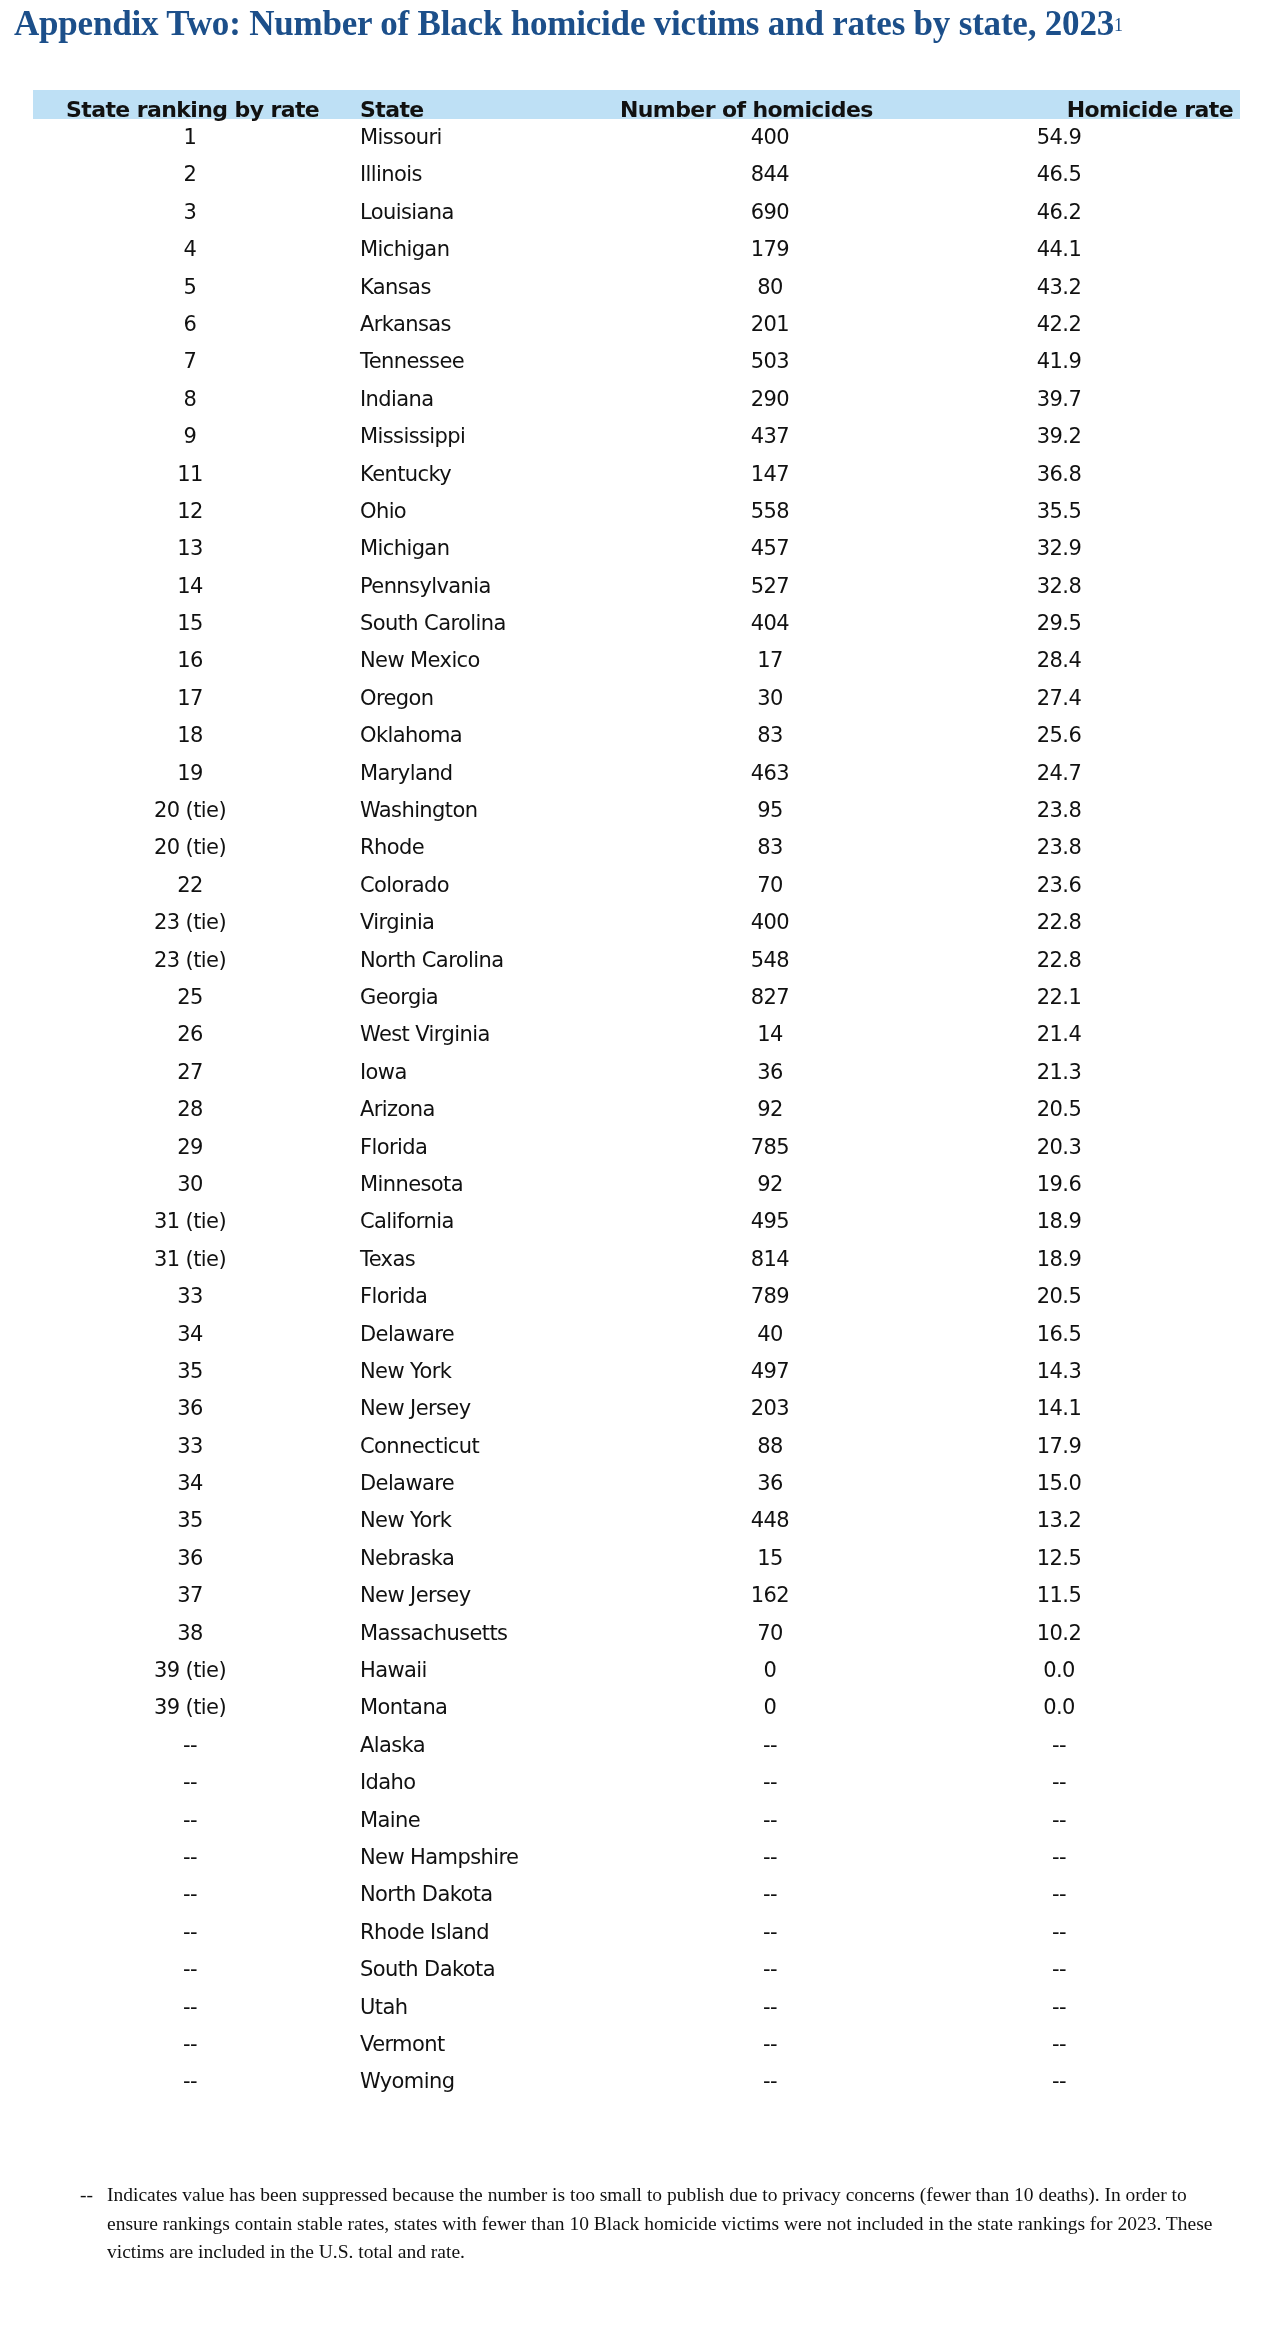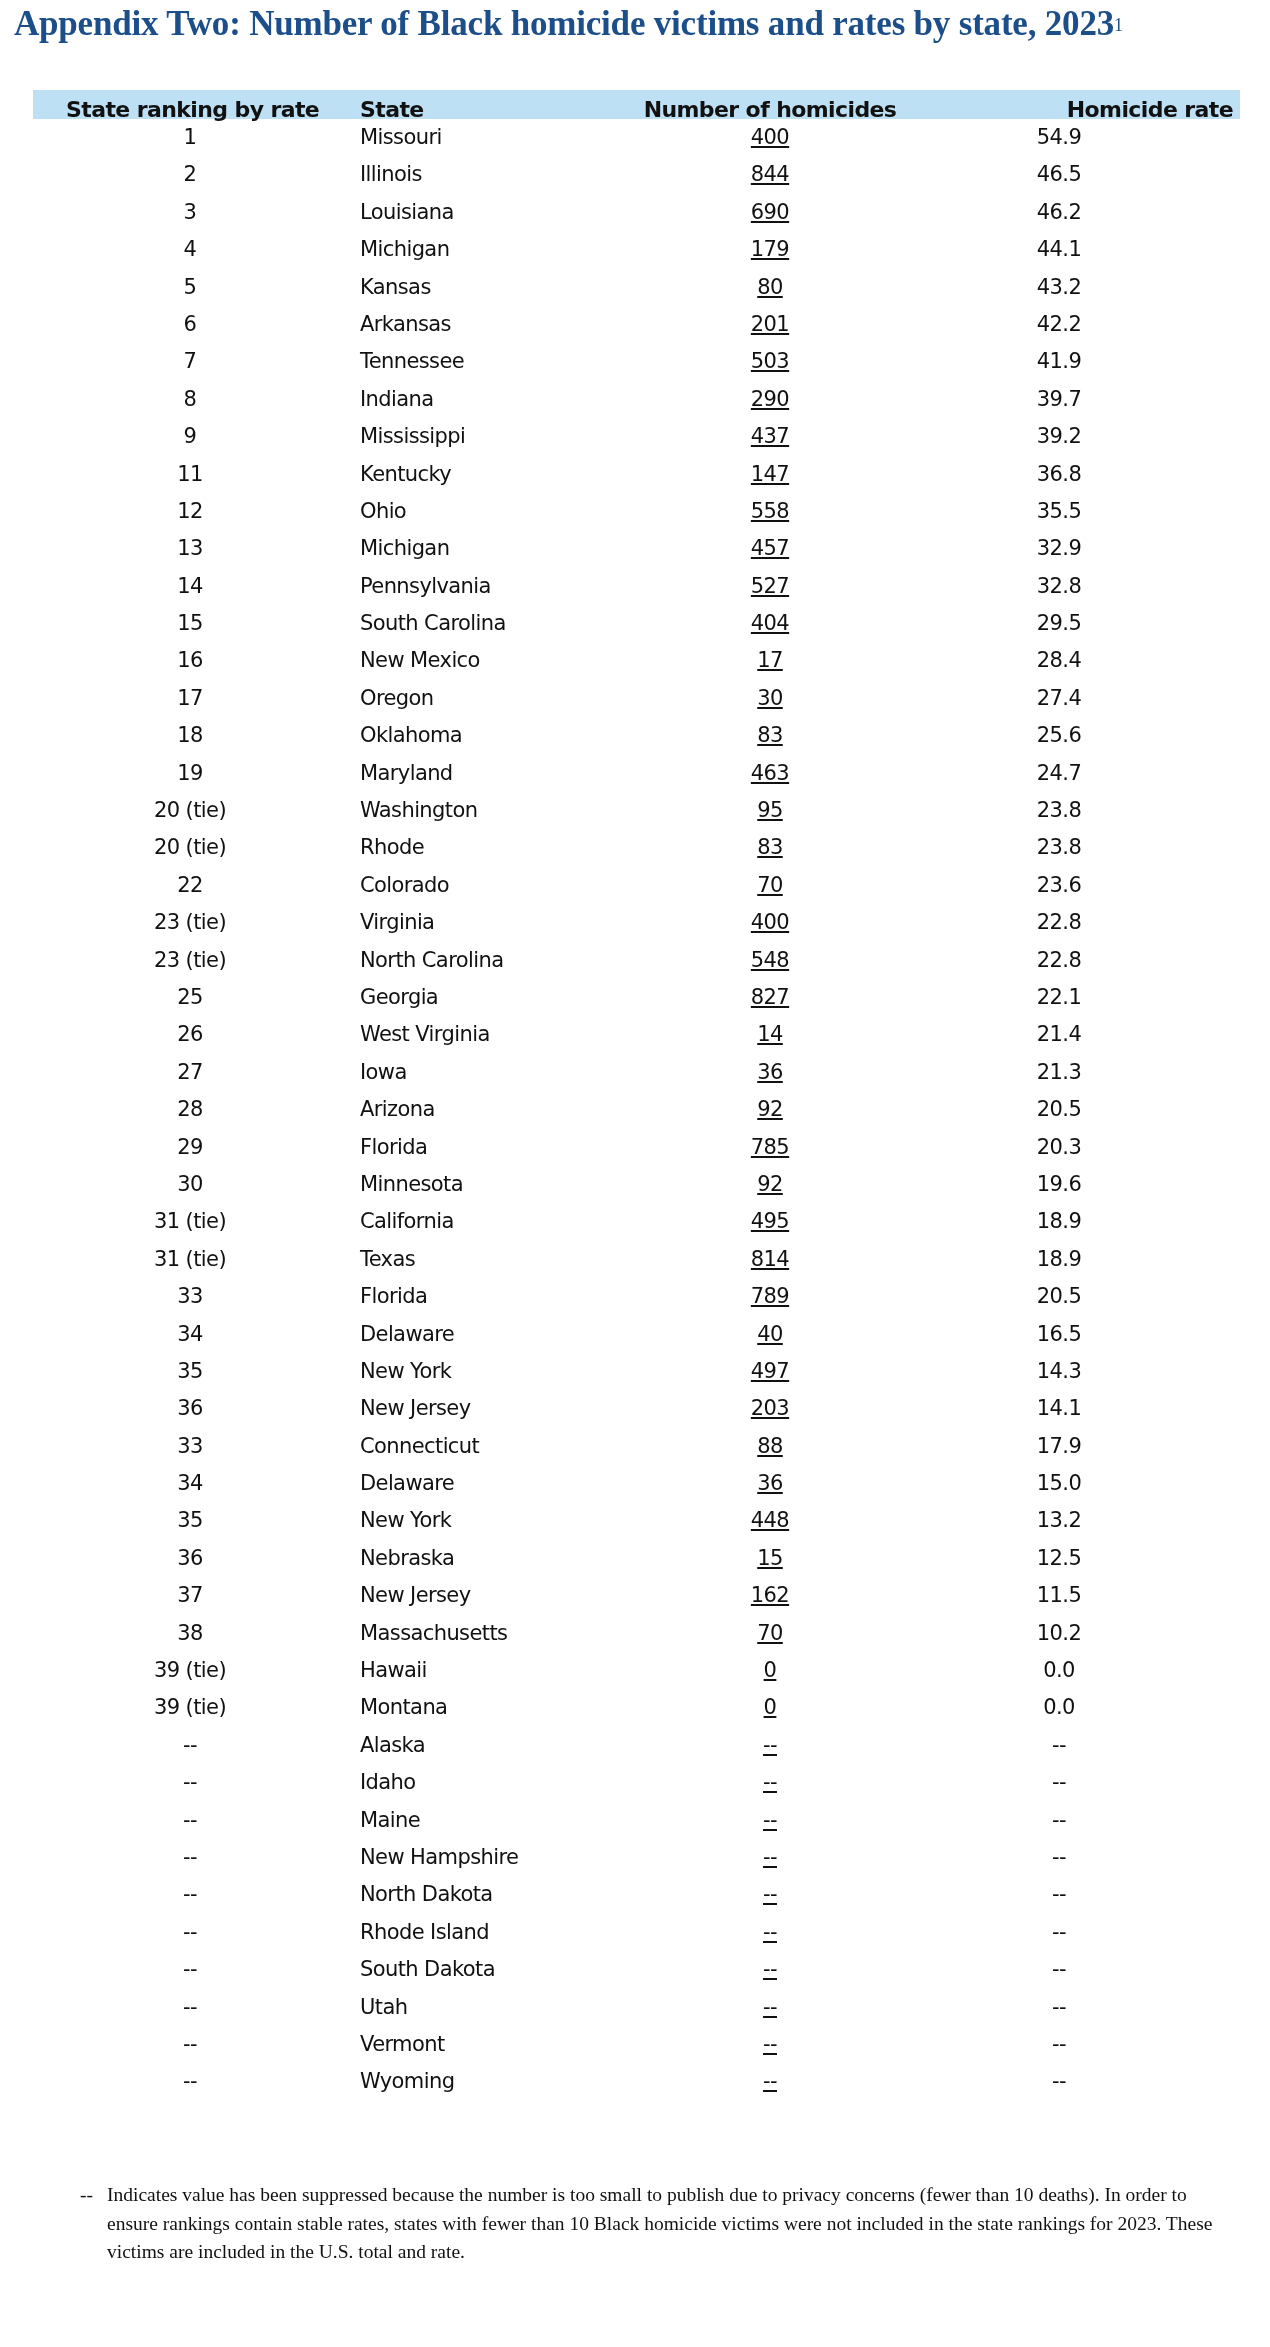--- a/index.html
+++ b/index.html
@@ -14,32 +14,32 @@
   .table { position: absolute; left: 33px; top: 90px; width: 1207px; }
   .thead {
     height: 29px; background: #bee0f5; position: relative;
     font-family: "DejaVu Sans", "Liberation Sans", sans-serif;
     font-size: 22px; color: #111; font-weight: bold;
   }
   .thead span, .row span { position: absolute; white-space: nowrap; }
   .thead span { top: 7px; letter-spacing: -0.6px; }
   .h-rank { left: 33px; width: 250px; text-align: center; }
   .h-state { left: 327px; }
-  .h-num { left: 587px; width: 300px; text-align: center; }
+  .h-num { left: 587px; width: 300px; text-align: left; }
   .h-rate { left: 900px; width: 300px; text-align: right; }
   .rows { position: relative; }
   .row {
     height: 37.4px; position: relative;
     font-family: "DejaVu Sans", "Liberation Sans", sans-serif;
     font-size: 21px; color: #111; letter-spacing: -0.6px;
   }
   .row span { top: 6px; }
   .c-rank { left: 57px; width: 200px; text-align: center; }
   .c-state { left: 327px; }
-  .c-num { left: 587px; width: 300px; text-align: center; text-decoration: underline; }
+  .c-num { left: 587px; width: 300px; text-align: center; }
   .c-rate { left: 876px; width: 300px; text-align: center; }
   .footnote {
     position: absolute; left: 80px; top: 2181px; width: 1160px;
     font-family: "Liberation Serif", "DejaVu Serif", serif;
     font-size: 19.5px; line-height: 28.5px; color: #111;
   }
   .fn-mark { position: absolute; left: 0; top: 0; }
   .fn-text { display: block; margin-left: 27px; }
 </style>
 </head>

